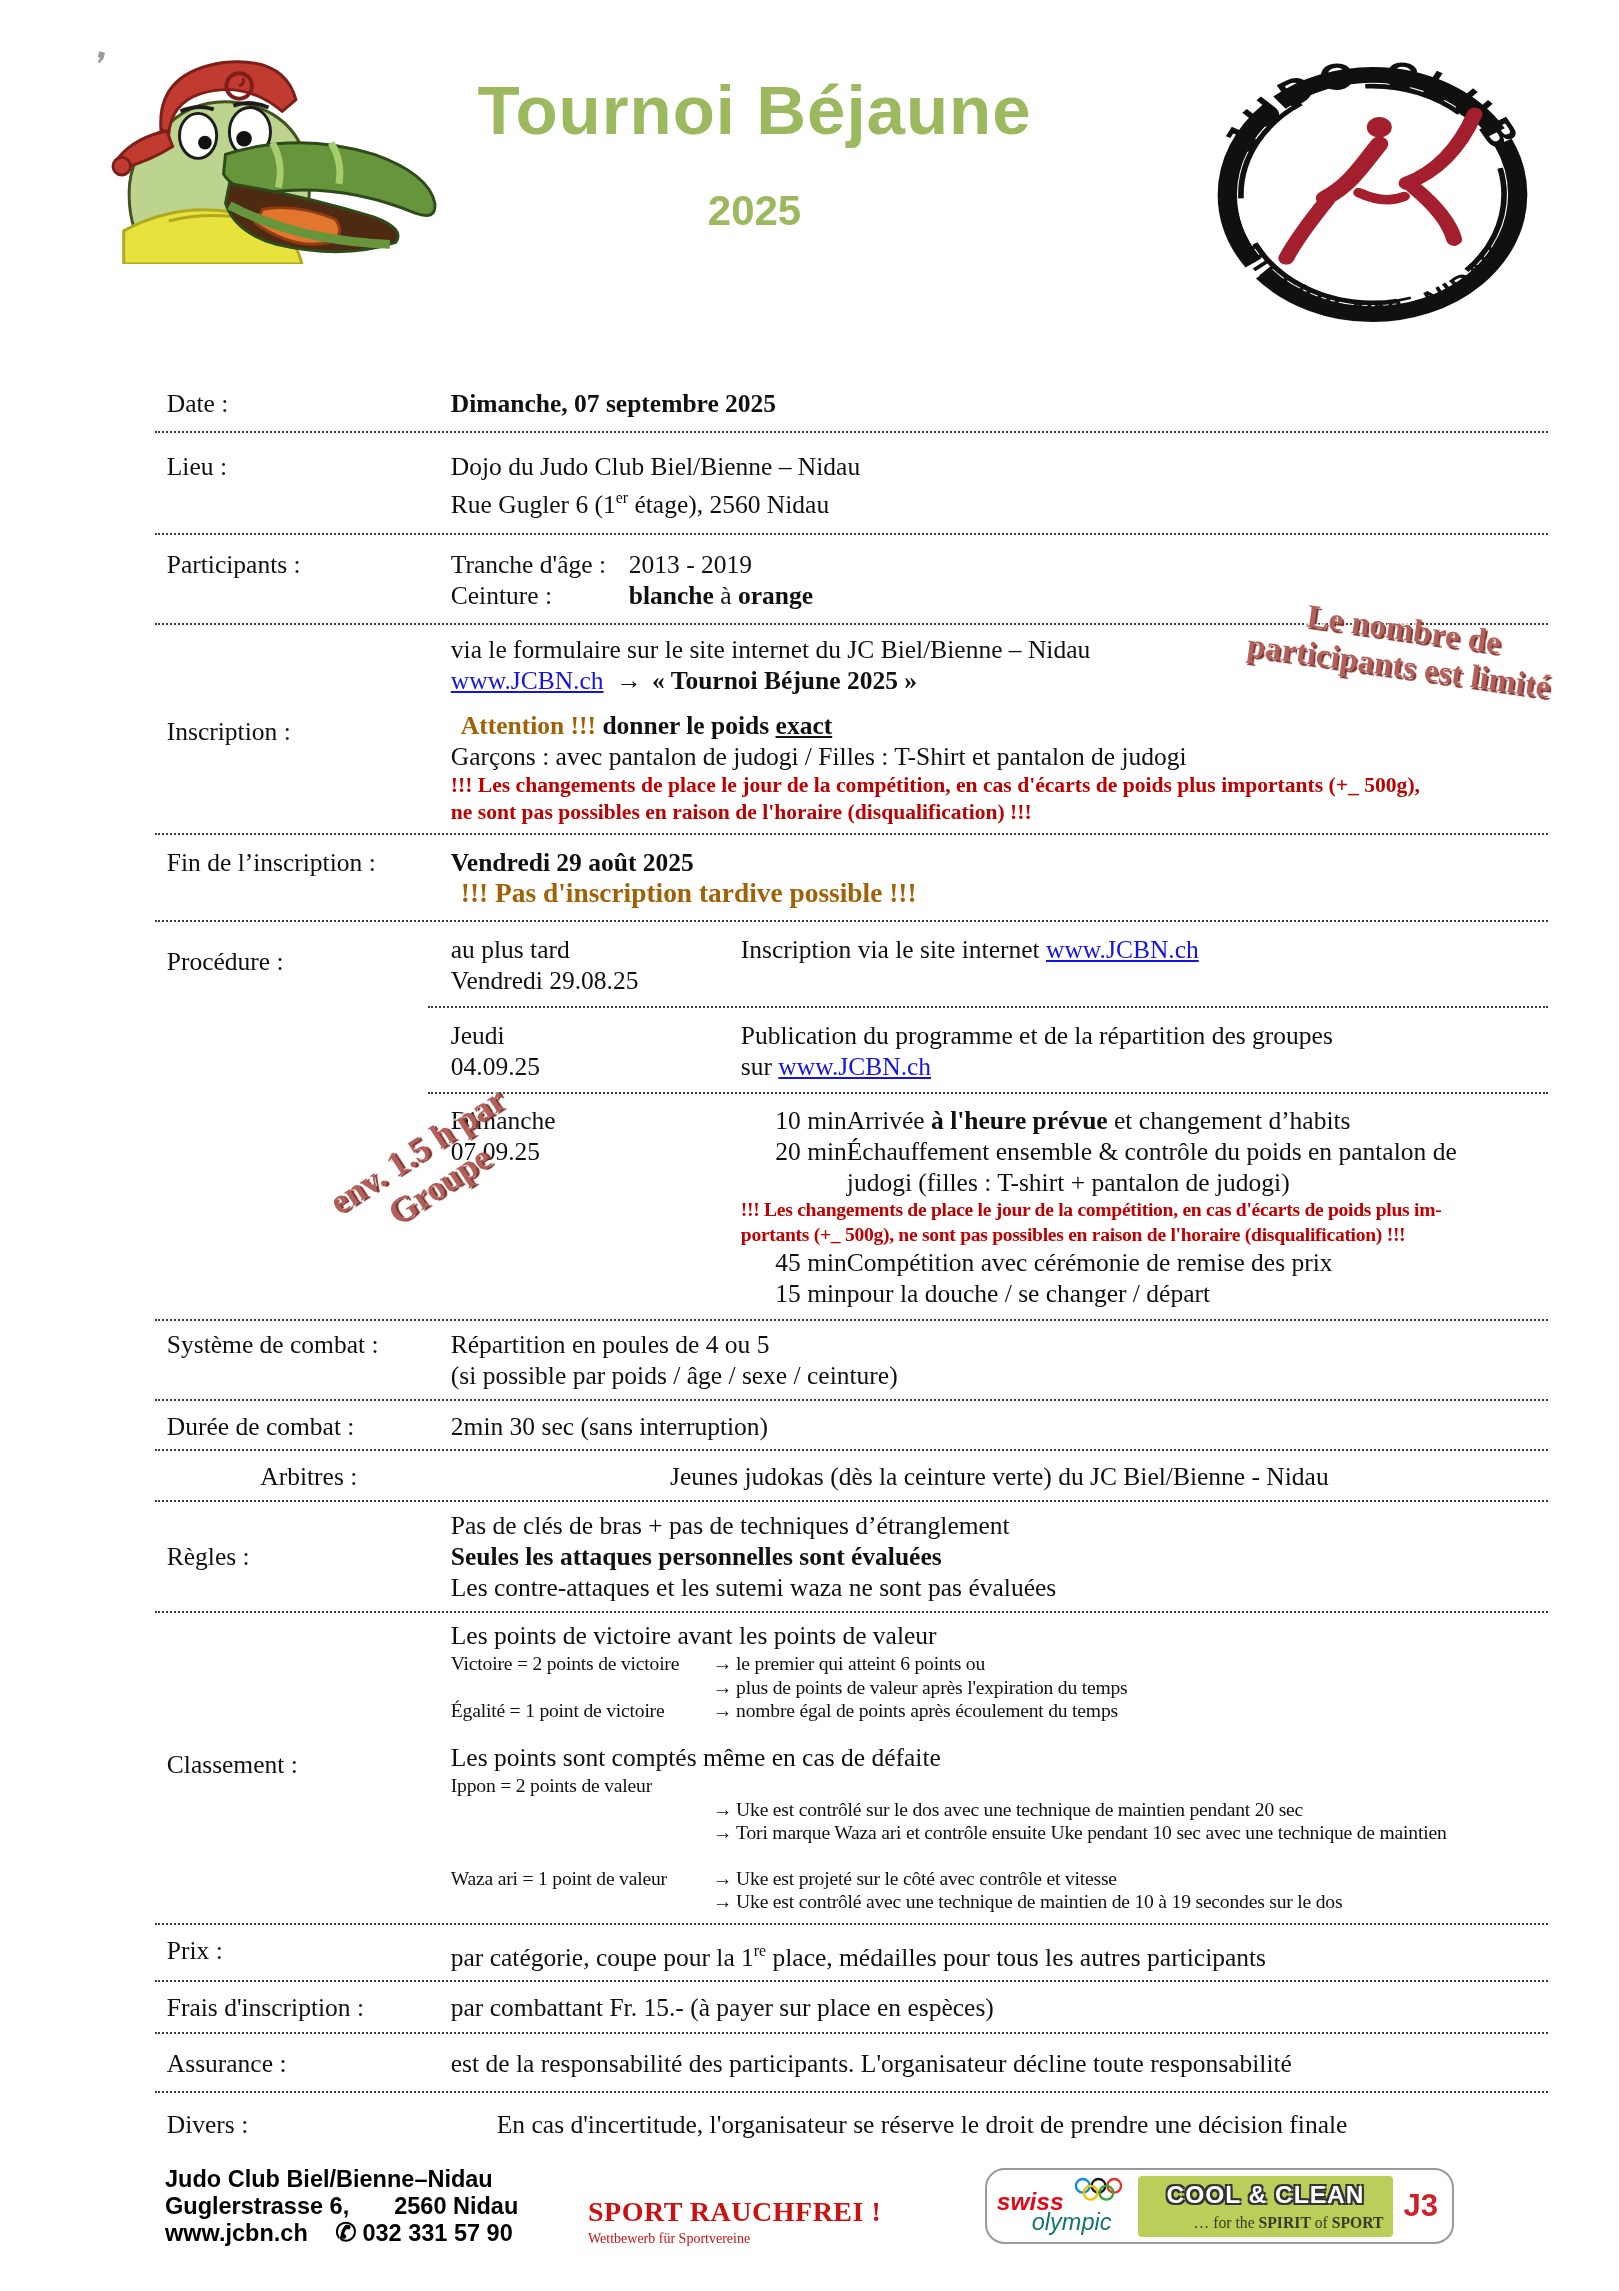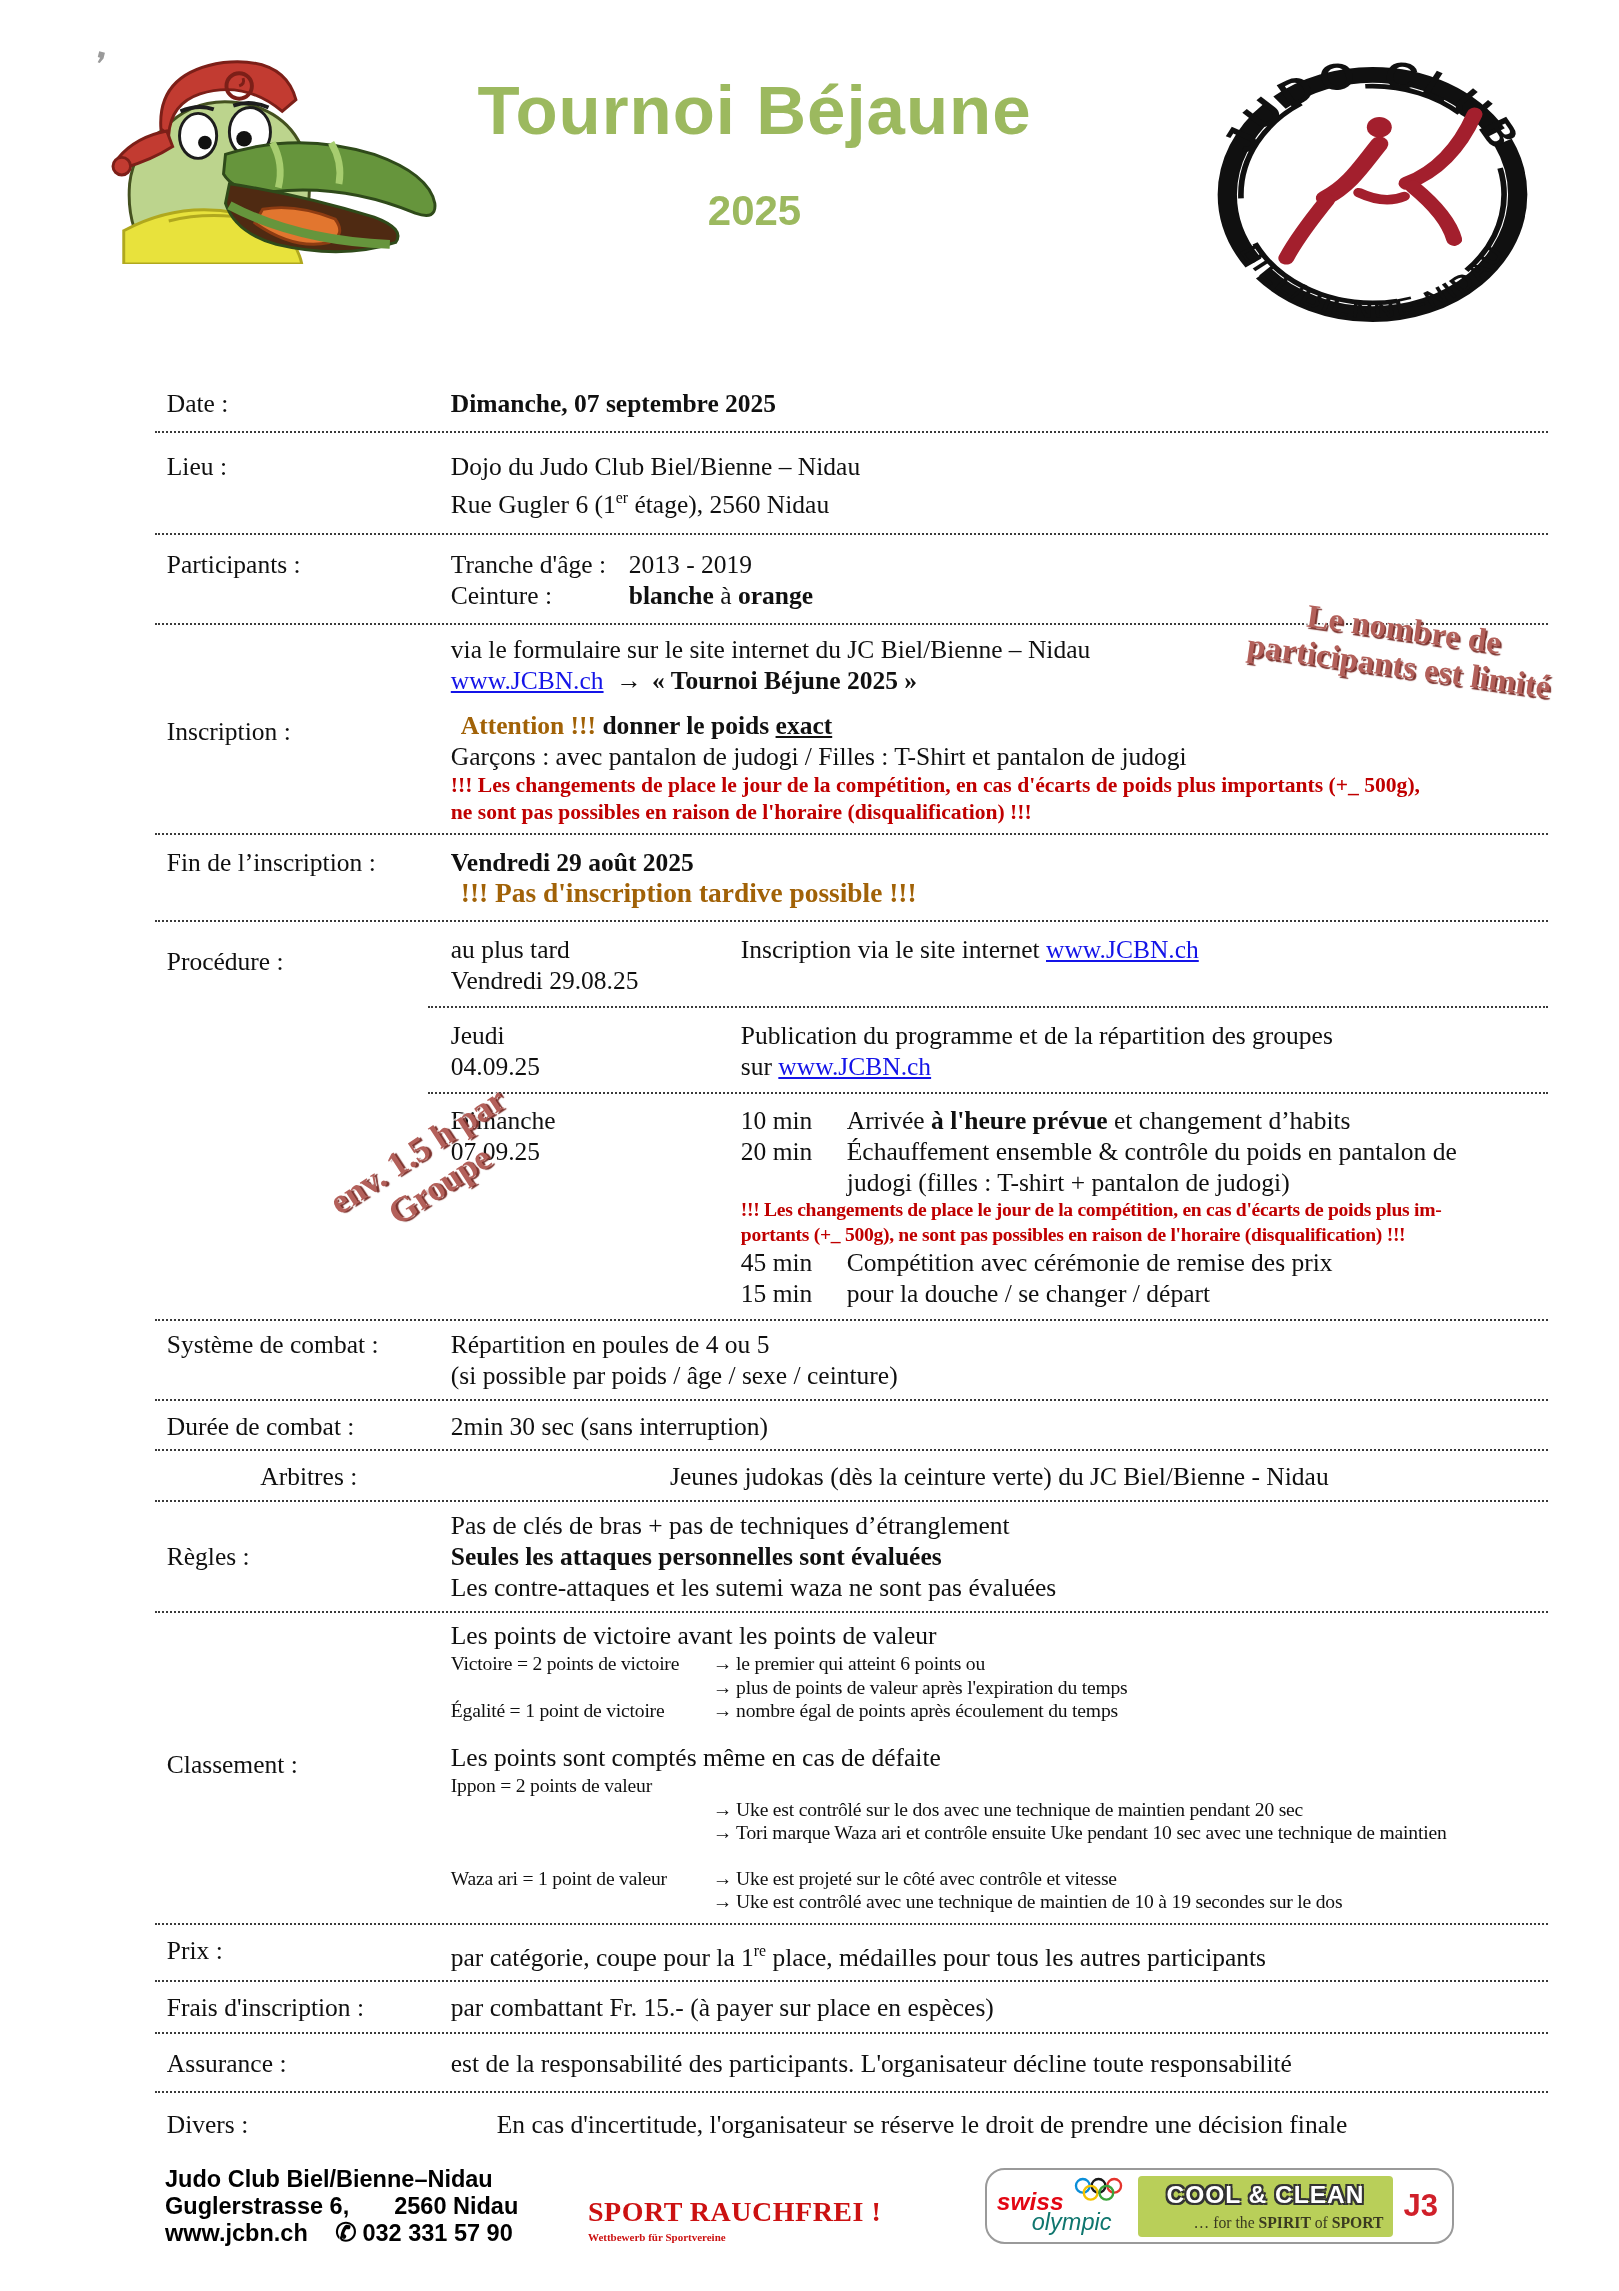--- a/index.html
+++ b/index.html
@@ -49,21 +49,21 @@
   .gap14{height:13.7px;}
   .gap20{height:19.6px;}
   .gap22{height:21.6px;}
 
   
   .proc-sub{display:flex;padding:11.8px 0 9.8px;}
   .psep{border-top:2px dotted #3a3a3a;margin-left:-22.5px;}
   .proc-when{width:290px;flex:0 0 290px;}
   .proc-right{flex:1;}
   .sched{display:flex;}
-  .sched .tm{width:106px;flex:0 0 106px;}
+  .sched .tm{width:106px;flex:0 0 106px;text-align:right;}
   .sched-red{font-size:19.6px;line-height:24.5px;color:#c00000;font-weight:bold;letter-spacing:-0.3px;}
 
   
   .cls-head{font-size:25.5px;line-height:32px;}
   .cls-sub{display:flex;font-size:19.6px;line-height:23.5px;letter-spacing:-0.2px;}
   .cls-key{width:262px;flex:0 0 262px;}
   .cls-val{flex:1;}
   .arr{font-weight:bold;margin-right:3.9px;}
 
   
@@ -72,21 +72,21 @@
   .stamp-limited{left:779px;top:-23.5px;width:343px;font-size:33px;line-height:37px;transform:rotate(8deg);}
   .stamp-group{left:-155px;top:33px;width:265px;font-size:35px;line-height:41px;transform:rotate(-33deg);}
 
   
   .footer-left{position:absolute;left:165px;top:2166px;font-family:"Liberation Sans",sans-serif;
     font-weight:bold;font-size:23.5px;line-height:26.5px;color:#000;}
   .footer-left .sp{display:inline-block;width:45px;}
   .phone-icon{font-size:25.5px;margin:0 5.9px 0 27.4px;}
   .rauchfrei{position:absolute;left:588px;top:2196px;color:#cc1111;}
   .rauchfrei .m{font-size:28px;font-weight:bold;letter-spacing:0.5px;}
-  .rauchfrei .s{font-size:11px;font-weight:bold;margin-top:2.9px;}
+  .rauchfrei .s{font-size:14px;font-weight:normal;margin-top:2.9px;}
   .banner{position:absolute;left:985px;top:2168px;width:469px;height:76px;border:2px solid #9a9a9a;
     border-radius:19.6px;display:flex;align-items:center;padding:0 9.8px;box-sizing:border-box;background:#fff;
     font-family:"Liberation Sans",sans-serif;}
   .swisso{position:relative;width:135px;height:59px;flex:0 0 135px;}
   .swisso .sw{position:absolute;left:0;top:11.8px;color:#e30613;font-style:italic;font-weight:bold;font-size:24.5px;}
   .swisso .ol{position:absolute;left:35px;top:32px;color:#0f766e;font-style:italic;font-size:23.5px;}
   .swisso svg{position:absolute;left:74px;top:0;}
   .ccbox{flex:1;height:61px;background:#b9cf59;border-radius:4px;position:relative;margin:0 5.9px;}
   .ccbox .cc{position:absolute;top:5.9px;width:100%;text-align:center;color:#fff;font-weight:bold;font-size:24.5px;letter-spacing:1px;
     text-shadow:-2px -2px 0 #333,2px -2px 0 #333,-2px 2px 0 #333,2px 2px 0 #333;}

